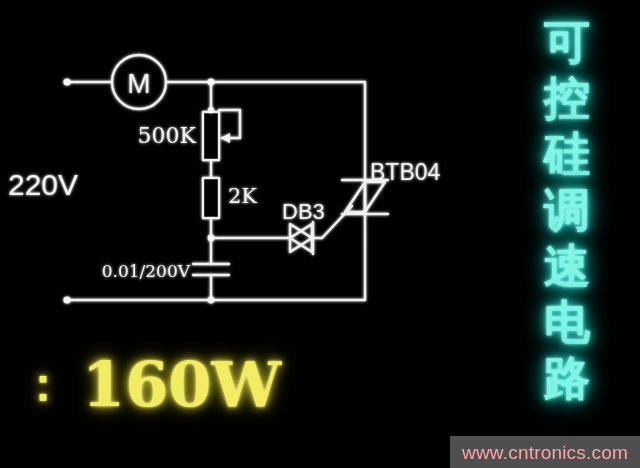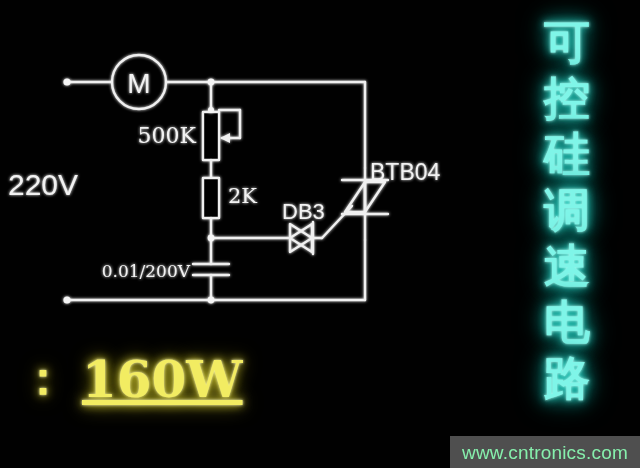--- a/index.html
+++ b/index.html
@@ -58,45 +58,44 @@
   }
   .power-cn {
     font-size: 54px;
     letter-spacing: 2px;
   }
   .power-colon {
     font-size: 46px;
     padding: 0 6px 0 2px;
   }
   .power-val {
-    font-size: 50px;
+    font-size: 62px;
     padding-left: 10px;
     font-family: "DejaVu Serif", serif;
-    text-decoration: underline;
   }
   .watermark-bar {
     position: absolute;
     left: 450px;
     top: 436px;
     width: 190px;
     height: 32px;
     background: rgba(128,128,128,0.62);
   }
   .watermark-text {
     position: absolute;
     left: 452px;
     top: 442px;
     width: 186px;
     text-align: center;
     font-family: "Liberation Sans", sans-serif;
     font-size: 19px;
     color: #4a5a2c;
     letter-spacing: 0.2px;
   }
-  .wm-green { color: #86efac; }
+  .wm-green { color: #fca5a5; }
   text { font-kerning: none; }
 </style>
 </head>
 <body>
 
 <div id="stage">
 
   <svg id="schematic" viewBox="0 0 640 468">
     <defs>
       <filter id="glow" x="-60%" y="-60%" width="220%" height="220%">

